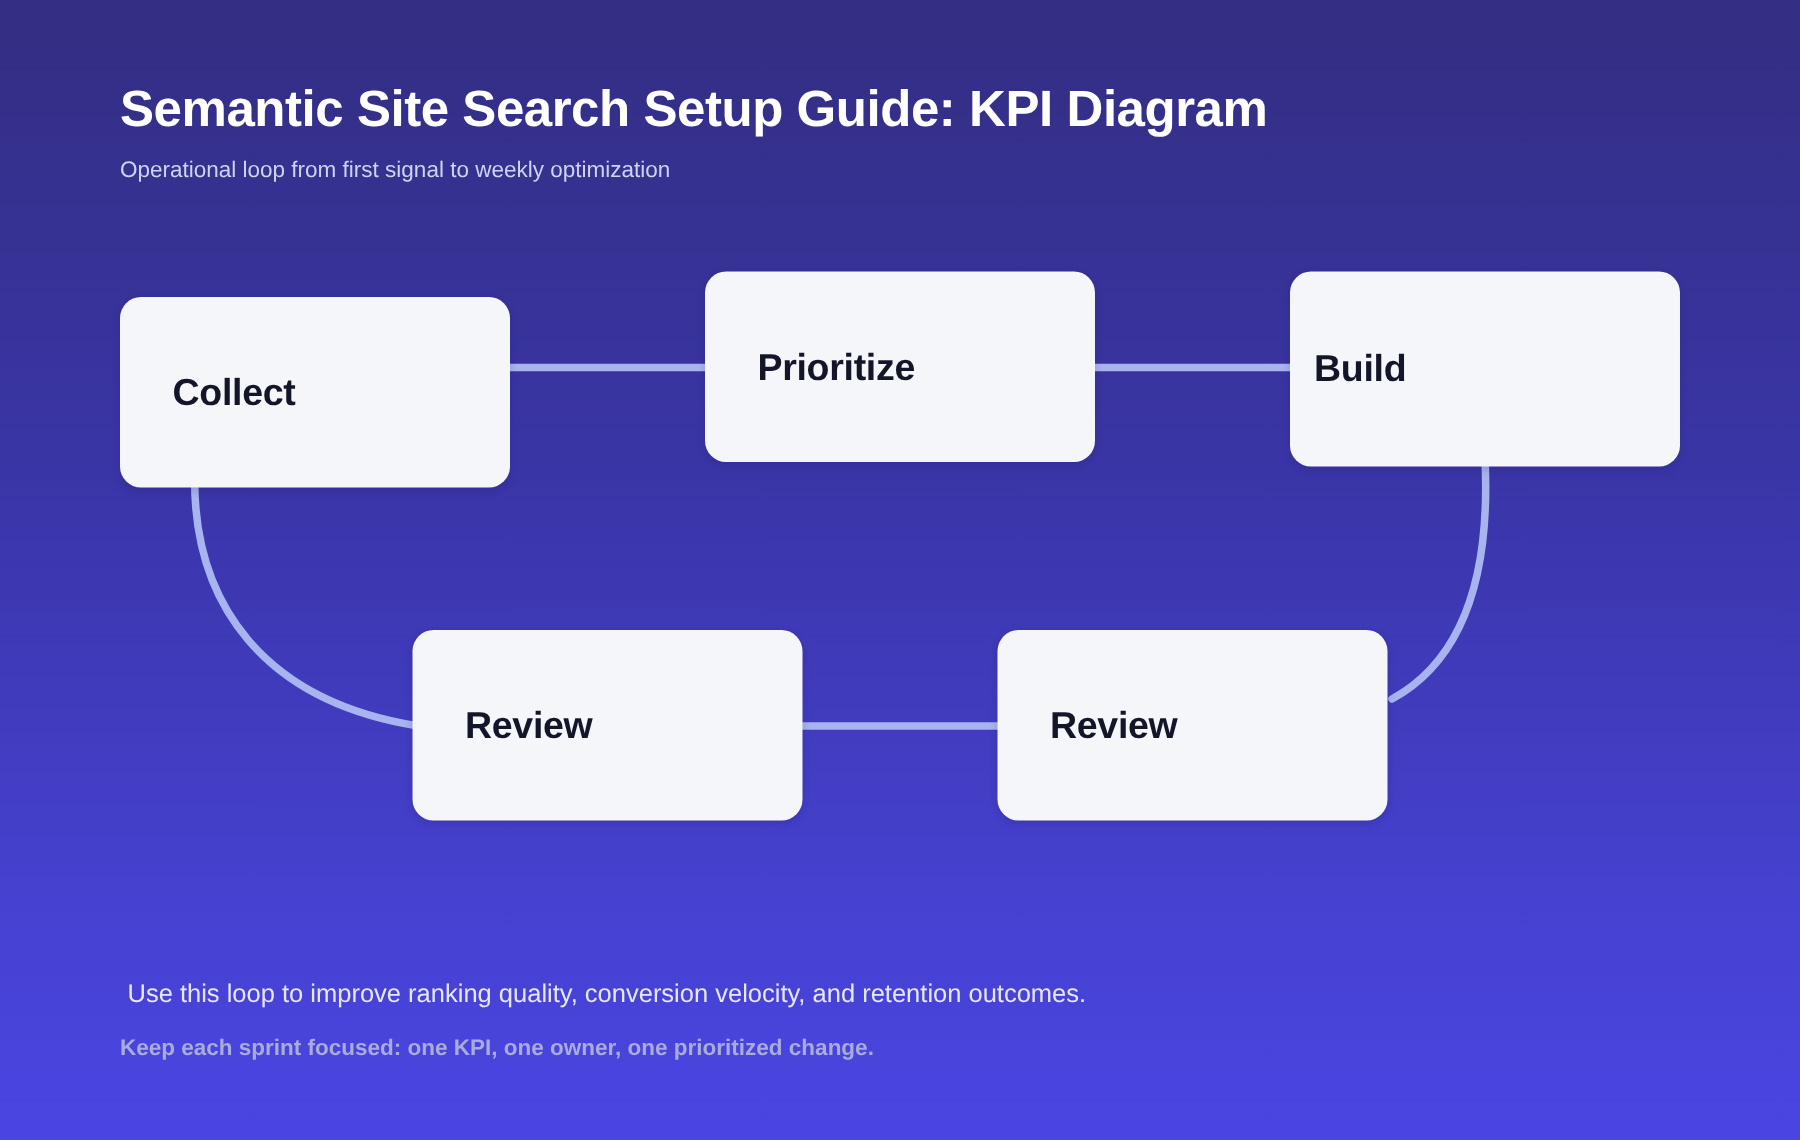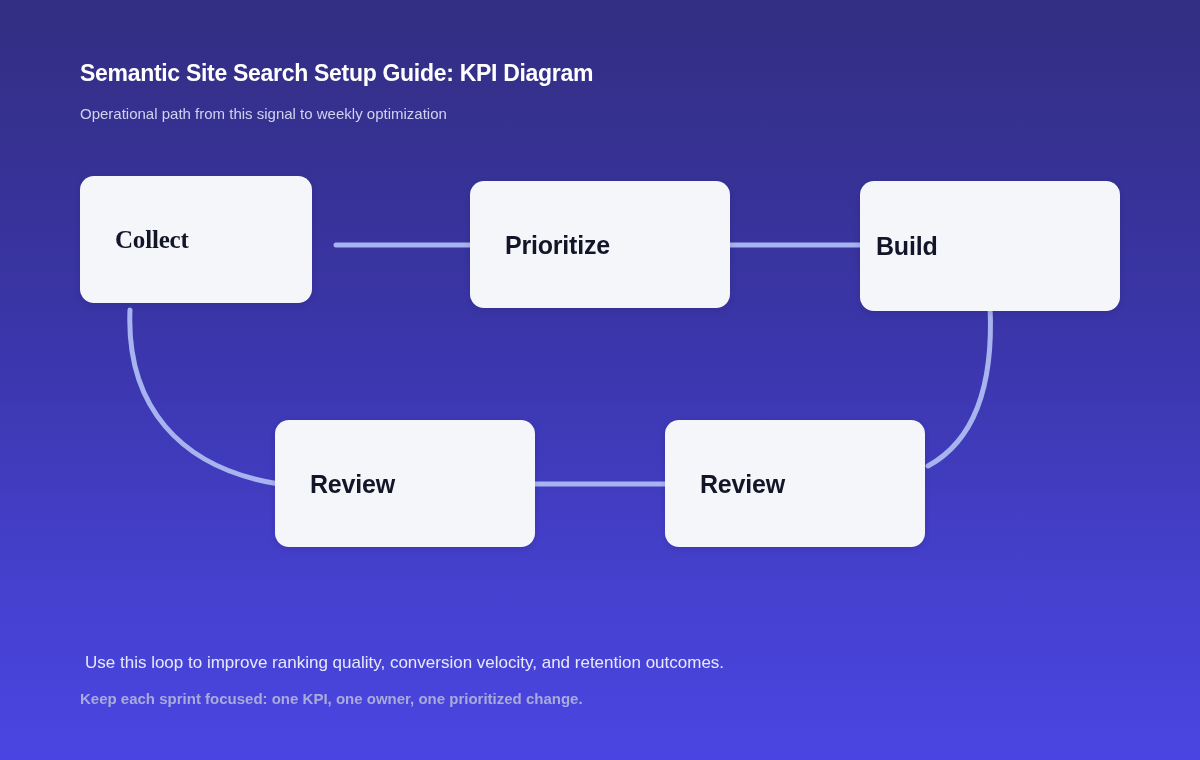--- a/index.html
+++ b/index.html
@@ -24,21 +24,21 @@
   }
 
   
   .header {
     position: absolute;
     left: 80px;
     top: 52px;
     width: 1040px;
   }
   .title {
-    font-size: 23px;
+    font-size: 34px;
     font-weight: bold;
     color: #ffffff;
     letter-spacing: -0.3px;
     line-height: 42px;
     margin: 0;
     white-space: nowrap;
   }
   .subtitle {
     font-size: 15px;
     font-weight: normal;
@@ -76,21 +76,21 @@
   }
   .node-label {
     font-size: 25px;
     font-weight: bold;
     color: #131528;
     letter-spacing: -0.2px;
     line-height: 30px;
     white-space: nowrap;
   }
 
-  .node.n0 { left: 80px;  top: 176px; width: 232px; height: 127px; font-family: Liberation Serif, serif; }
+  .node.n0 { left: 80px;  top: 198px; width: 260px; height: 127px; }
   .node.n1 { left: 470px; top: 181px; width: 260px; height: 127px; }
   .node.n2 { left: 860px; top: 181px; width: 260px; height: 130px; padding-left: 16px; }
   .node.n3 { left: 275px; top: 420px; width: 260px; height: 127px; }
   .node.n4 { left: 665px; top: 420px; width: 260px; height: 127px; }
 
   
   .footer {
     position: absolute;
     left: 80px;
     top: 645px;
@@ -112,21 +112,21 @@
     font-weight: bold;
   }
 </style>
 </head>
 <body>
 
 <div class="canvas">
 
   <div class="header">
     <h1 class="title">Semantic Site Search Setup Guide: KPI Diagram</h1>
-    <p class="subtitle">Operational path from this signal to weekly optimization</p>
+    <p class="subtitle">Operational loop from first signal to weekly optimization</p>
   </div>
 
   <div class="diagram">
 
     <svg class="edge-layer" width="1200" height="760" viewBox="0 0 1200 760">
       <g fill="none" stroke="#a8b4f0" stroke-width="5" stroke-linecap="round">
         <line x1="336" y1="245" x2="474" y2="245"></line>
         <line x1="726" y1="245" x2="864" y2="245"></line>
         <path d="M 990 306 C 994 390 972 442 928 466"></path>
         <line x1="531" y1="484" x2="669" y2="484"></line>

